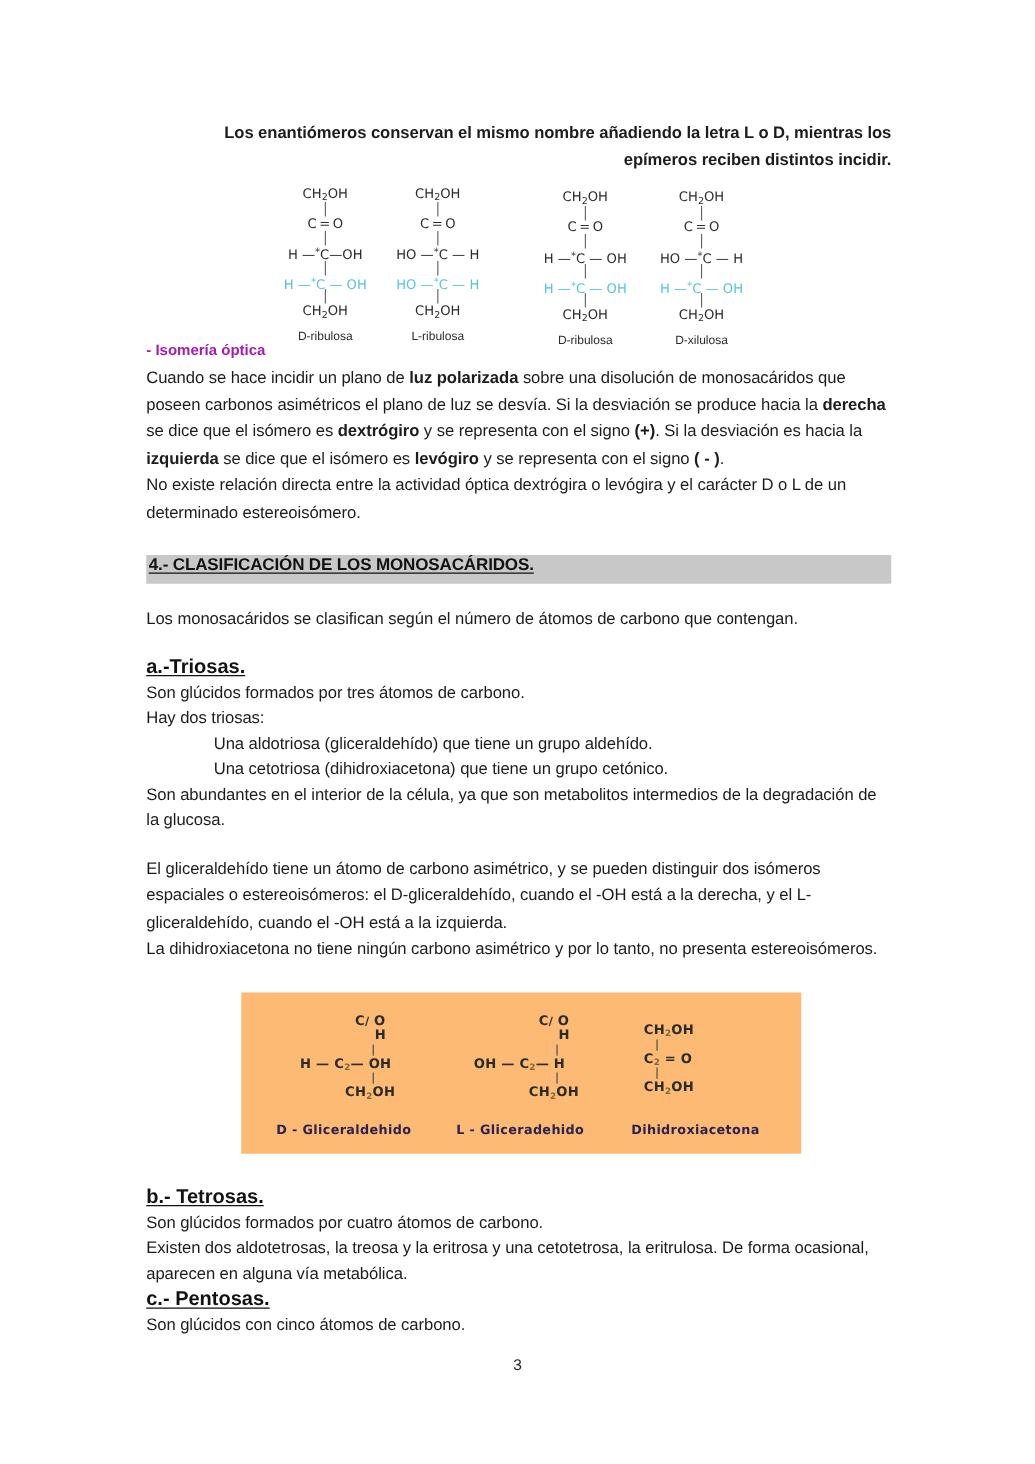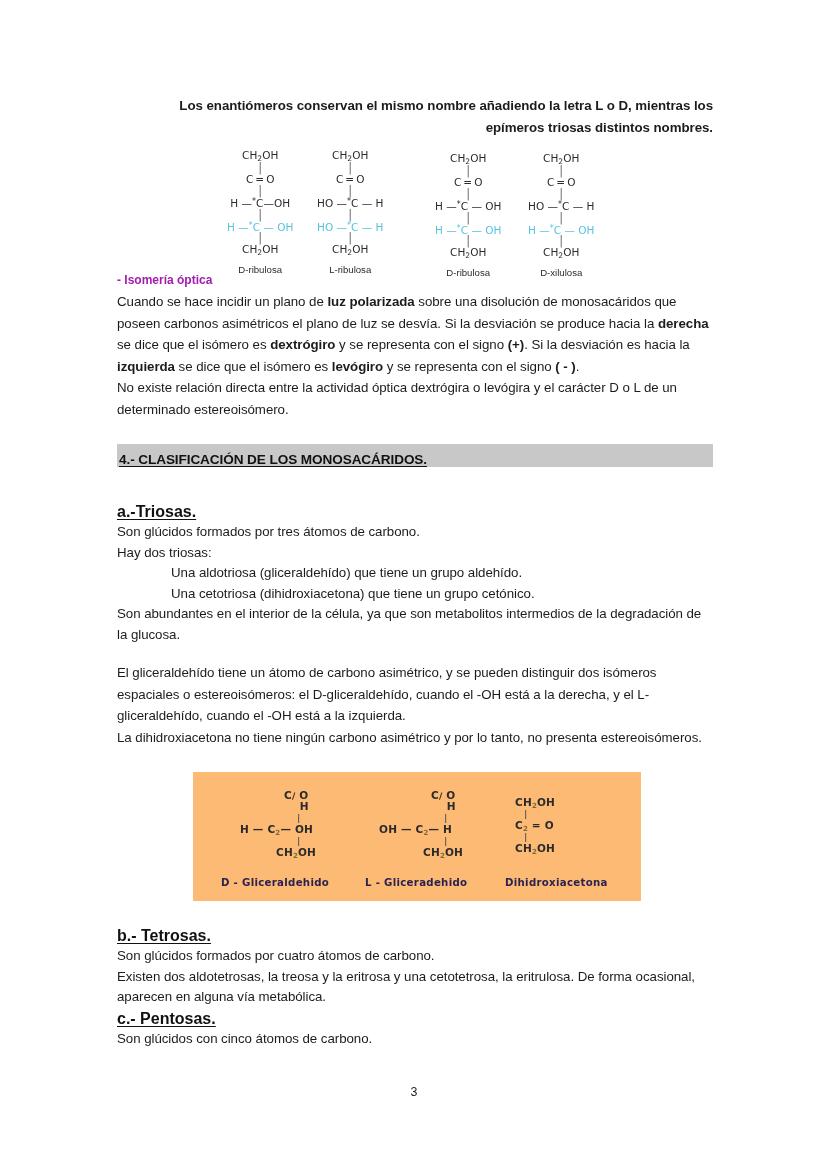--- a/index.html
+++ b/index.html
@@ -56,21 +56,21 @@
     text-underline-offset: 2px;
     display: inline-block;
   }
 
   
   .section-bar {
     background: #c8c8c8;
     width: 596px;
     height: 23px;
     display: flex;
-    align-items: flex-end;
+    align-items: flex-start;
     padding-left: 2px;
     box-sizing: border-box;
   }
   .section-bar span {
     font-size: 13.6px;
     font-weight: bold;
     color: #111;
     text-decoration: underline;
     text-underline-offset: 2px;
     letter-spacing: -0.1px;
@@ -176,21 +176,21 @@
   }
 </style>
 </head>
 <body>
 
 <div class="page">
  <div class="content">
 
   <p class="b">
     <span>Los enantiómeros conservan el mismo nombre añadiendo la letra L o D, mientras los</span><br>
-    <span>epímeros triosas distintos nombres.</span>
+    <span>epímeros reciben distintos incidir.</span>
   </p>
 
   <div class="fig-ribulosa">
 
     <div class="struct" style="left:110px; top:6px;">
       <div class="row">CH<sub>2</sub>OH</div>
       <div class="bond"></div>
       <div class="row">C = O</div>
       <div class="bond"></div>
       <div class="row">H&nbsp;—<sup>*</sup>C—OH</div>
@@ -249,20 +249,21 @@
   <p>No existe relación directa entre la actividad óptica dextrógira o levógira y el carácter D o L de un determinado estereoisómero.</p>
 
   <div class="gap-lg"></div>
 
   <div class="section-bar">
     <span>4.- CLASIFICACIÓN DE LOS MONOSACÁRIDOS.</span>
   </div>
 
   <div class="gap-md"></div>
 
+  <p>Los monosacáridos se clasifican según el número de átomos de carbono que contengan.</p>
 
   <div class="gap-md"></div>
 
   <div>
     <span class="subhead-u">a.-Triosas.</span>
   </div>
   <p class="tight">Son glúcidos formados por tres átomos de carbono.</p>
   <p class="tight">Hay dos triosas:</p>
   <p class="tight indent">Una aldotriosa (gliceraldehído) que tiene un grupo aldehído.</p>
   <p class="tight indent">Una cetotriosa (dihidroxiacetona) que tiene un grupo cetónico.</p>

